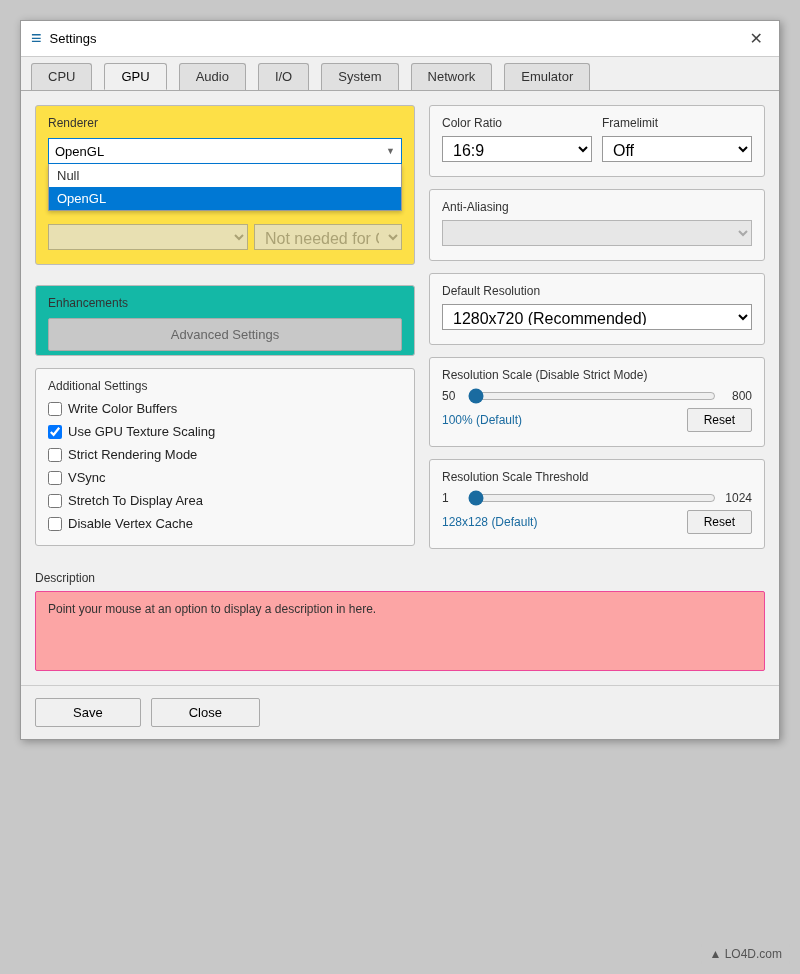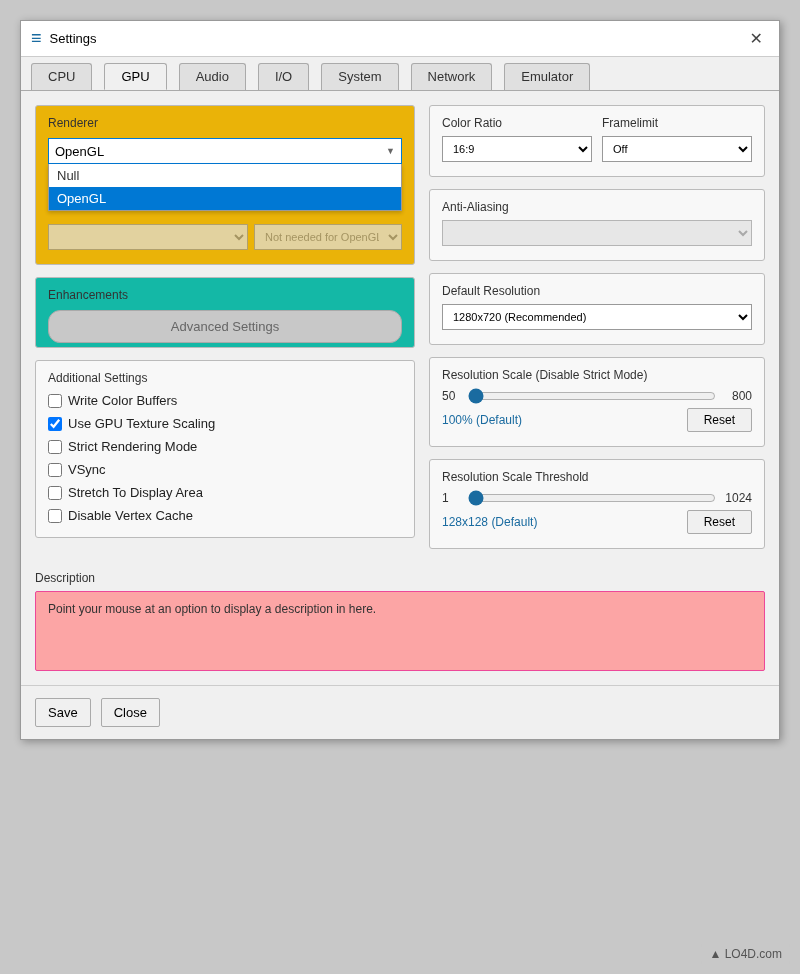--- a/index.html
+++ b/index.html
@@ -93,36 +93,36 @@
     }
     .right-col {
       flex: 1;
     }
 
     
     .section-box {
       border: 1px solid #bbb;
       border-radius: 3px;
       padding: 10px 12px 14px 12px;
-      margin-bottom: 12px;
-      background: #eab308;
+      margin-bottom: 20px;
+      background: #fde047;
       position: relative;
     }
     .section-label {
       font-size: 12px;
       color: #333;
       margin-bottom: 8px;
       font-weight: normal;
     }
     select {
       width: 100%;
       padding: 4px 6px;
       border: 1px solid #999;
       background: #fff;
-      font-size: 11px;
+      font-size: 16px;
       appearance: auto;
       cursor: pointer;
       height: 26px;
     }
     select:disabled {
       background: #e0e0e0;
       color: #888;
     }
 
     
@@ -178,21 +178,21 @@
       background: #14b8a6;
     }
     .adv-settings-btn {
       width: 100%;
       padding: 8px;
       background: #c8c8c8;
       border: 1px solid #aaa;
       font-size: 13px;
       color: #666;
       cursor: not-allowed;
-      border-radius: 12px;
+      border-radius: 2px;
     }
 
     
     .additional-box {
       border: 1px solid #bbb;
       border-radius: 3px;
       padding: 10px 12px 14px 12px;
       background: #f8f8f8;
     }
     .checkbox-row {
@@ -299,21 +299,21 @@
 
     
     .bottom-bar {
       display: flex;
       gap: 10px;
       padding: 12px 14px;
       background: #f0f0f0;
       border-top: 1px solid #ccc;
     }
     .bottom-btn {
-      padding: 6px 12px;
+      padding: 6px 37px;
       border: 1px solid #aaa;
       background: #f0f0f0;
       font-size: 13px;
       cursor: pointer;
       border-radius: 2px;
     }
 
     
     .watermark {
       position: fixed;

